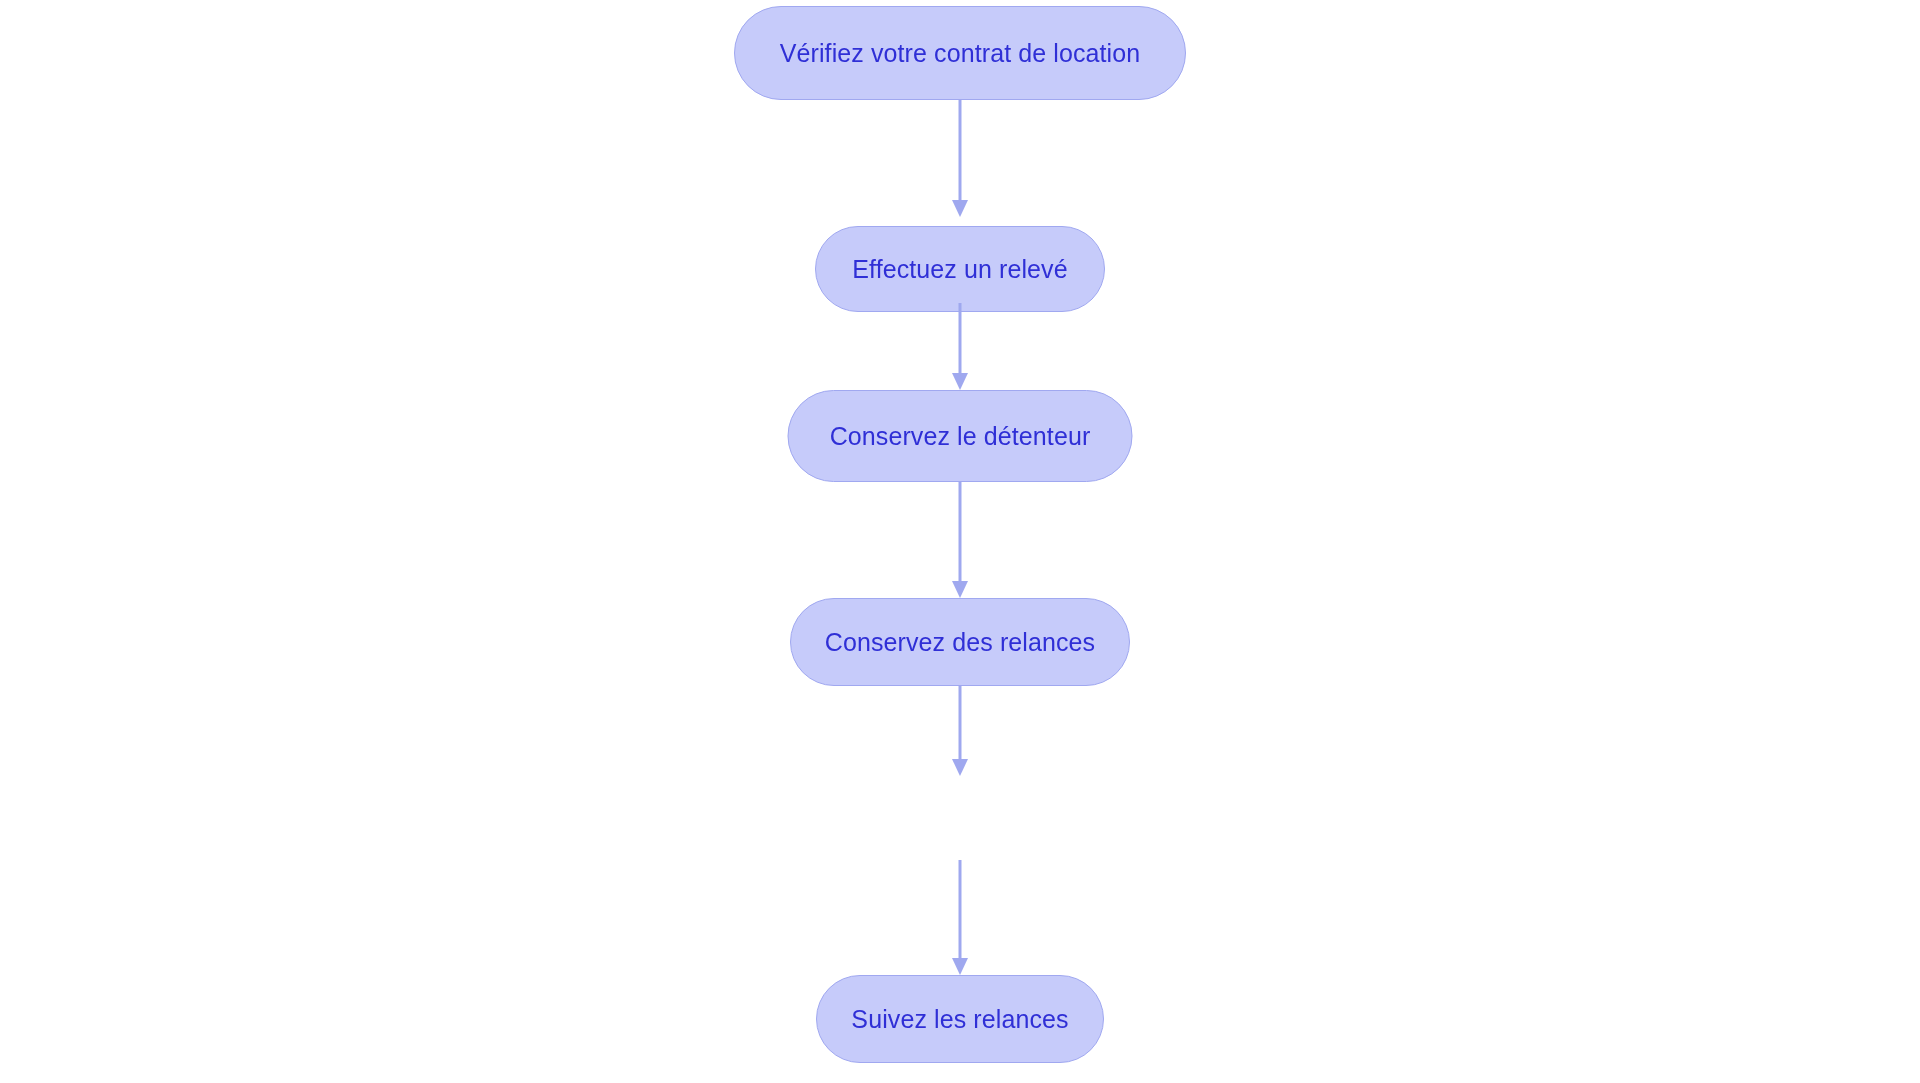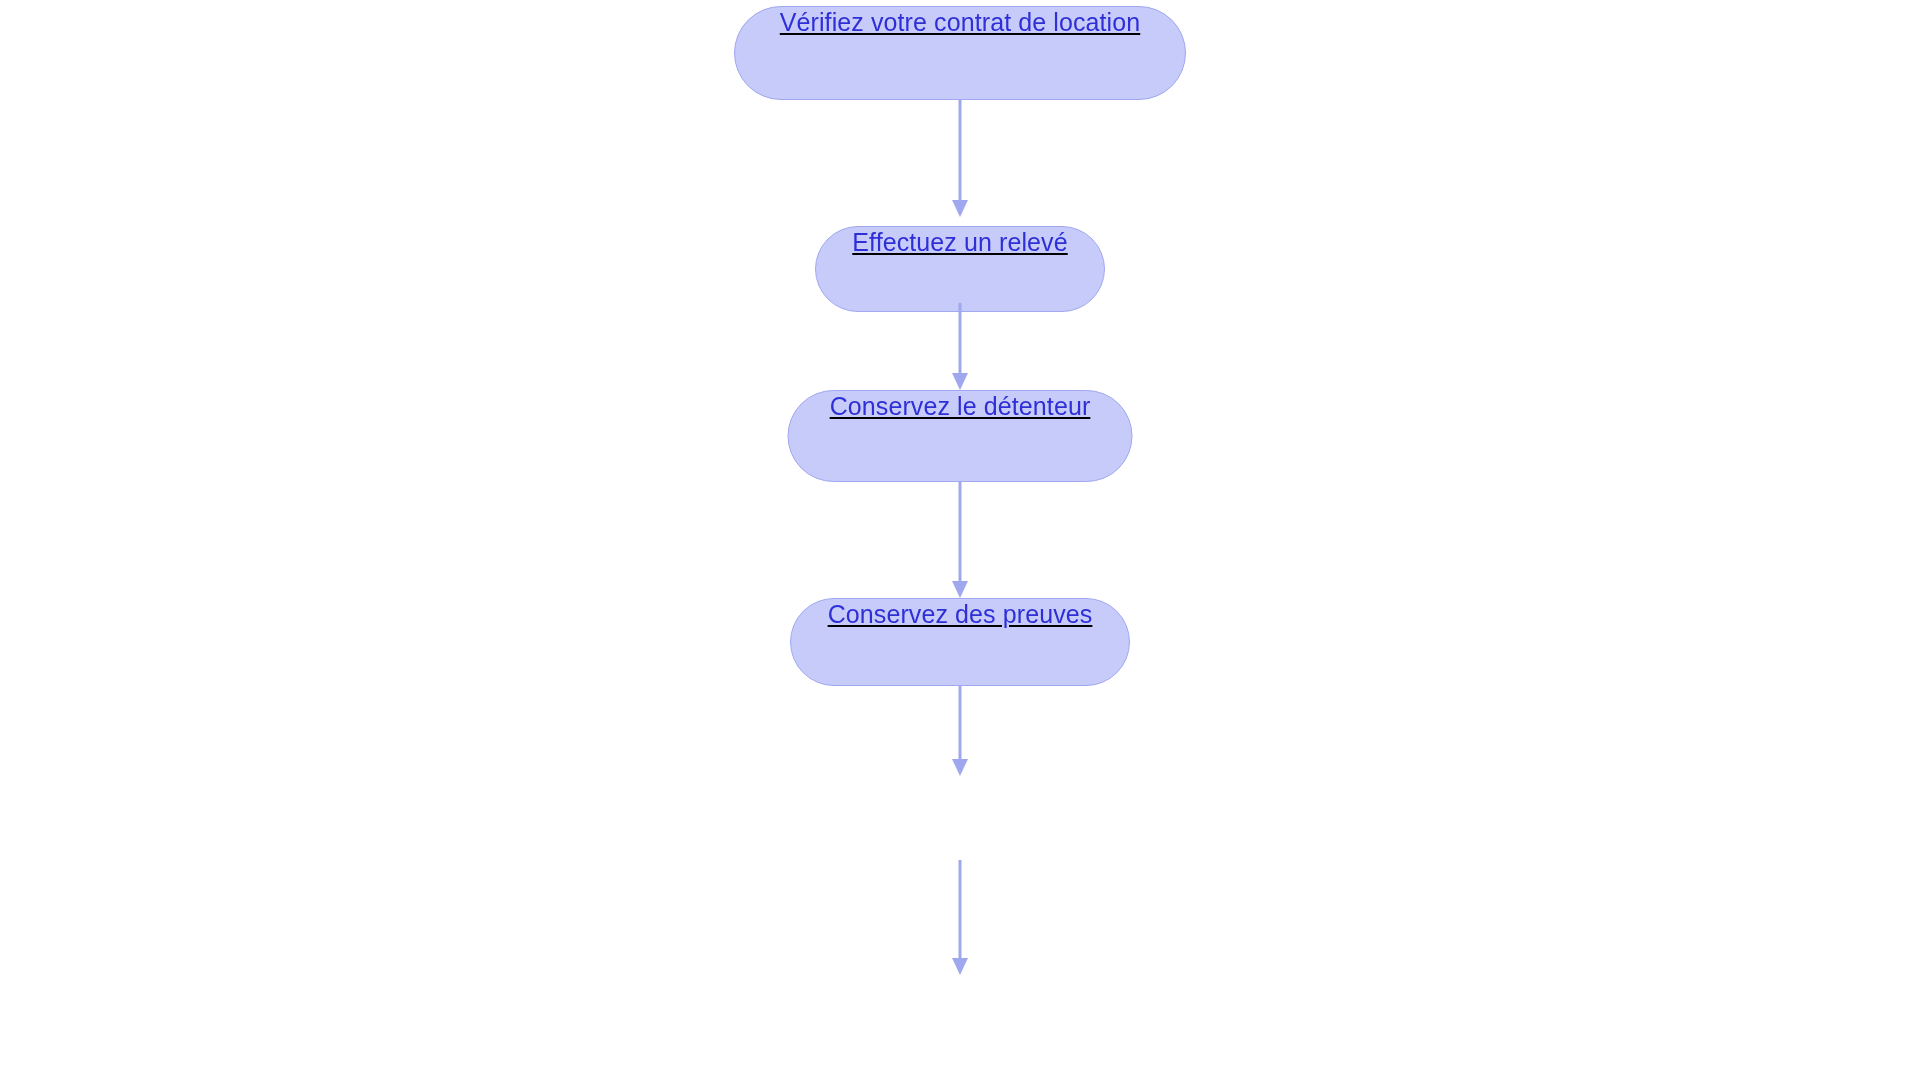--- a/index.html
+++ b/index.html
@@ -16,28 +16,27 @@
   #flowchart-canvas {
     position: relative;
     width: 1920px;
     height: 1083px;
     background: #ffffff;
   }
   .node {
     position: absolute;
     box-sizing: border-box;
     display: flex;
-    align-items: flex-start;
+    align-items: center;
     justify-content: center;
     background: #c6cbfa;
     border: 1.6px solid #a0a8f0;
     border-radius: 999px;
     transform: translateX(-50%);
     left: 960px;
-    text-decoration: underline;
   }
   .node-label {
     color: #2f2fd6;
     font-family: "Liberation Sans", sans-serif;
     font-size: 25px;
     font-weight: 400;
     line-height: 1.2;
     letter-spacing: 0.1px;
     white-space: nowrap;
     text-align: center;
@@ -98,32 +97,35 @@
   </div>
 
   <div class="connector c2">
     <svg width="26" height="116" viewBox="0 0 26 116" xmlns="http://www.w3.org/2000/svg" aria-hidden="true">
       <line x1="13" y1="0" x2="13" y2="102" stroke="#9fa8ef" stroke-width="3"></line>
       <polygon points="5,99 21,99 13,116" fill="#9fa8ef"></polygon>
     </svg>
   </div>
 
   <div class="node n3">
-    <span class="node-label">Conservez des preuves</span>
+    <span class="node-label">Conservez des relances</span>
   </div>
 
   <div class="connector c3">
     <svg width="26" height="90" viewBox="0 0 26 90" xmlns="http://www.w3.org/2000/svg" aria-hidden="true">
       <line x1="13" y1="0" x2="13" y2="76" stroke="#9fa8ef" stroke-width="3"></line>
       <polygon points="5,73 21,73 13,90" fill="#9fa8ef"></polygon>
     </svg>
   </div>
 
 
   <div class="connector c4">
     <svg width="26" height="115" viewBox="0 0 26 115" xmlns="http://www.w3.org/2000/svg" aria-hidden="true">
       <line x1="13" y1="0" x2="13" y2="101" stroke="#9fa8ef" stroke-width="3"></line>
       <polygon points="5,98 21,98 13,115" fill="#9fa8ef"></polygon>
     </svg>
   </div>
 
+  <div class="node n5">
+    <span class="node-label">Suivez les relances</span>
+  </div>
 
 </div>
 
 </body></html>

